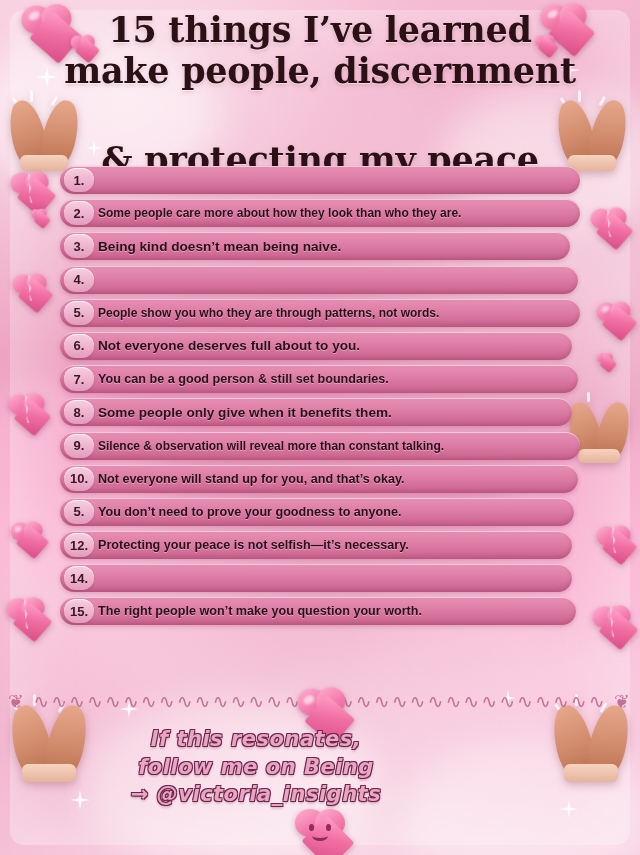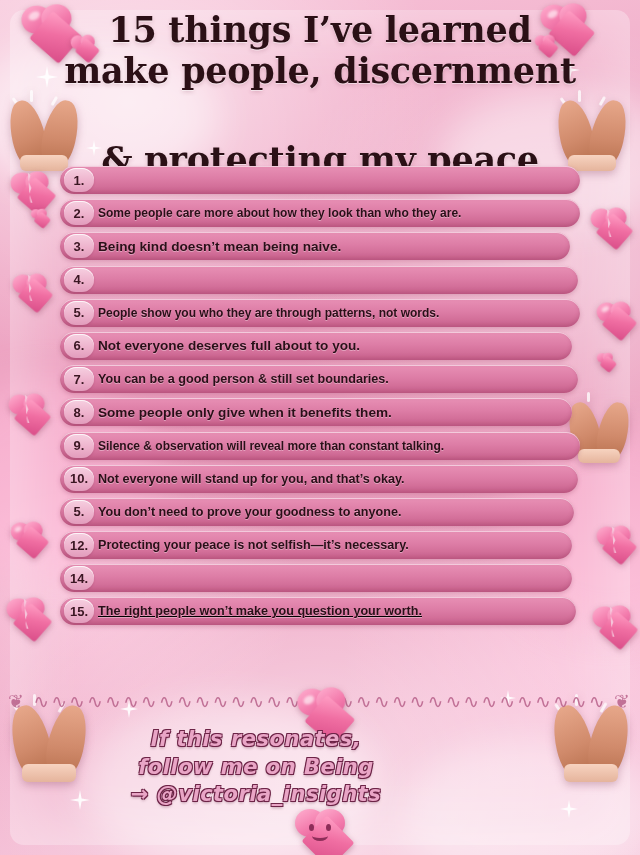--- a/index.html
+++ b/index.html
@@ -505,21 +505,21 @@
     <div class="row sm" style="width:512px;">
       <span class="num">12.</span>
       <span class="txt">Protecting your peace is not selfish—it’s necessary.</span>
     </div>
 
 
     <div class="row sm" style="width:512px;">
       <span class="num">14.</span>
     </div>
 
-    <div class="row sm" style="width:516px;text-decoration:underline;">
+    <div class="row sm" style="width:516px;">
       <span class="num">15.</span>
       <span class="txt">The right people won’t make you question your worth.</span>
     </div>
 
   </div>
 
   <div class="divider">❦ ∿∿∿∿∿∿∿∿∿∿∿∿∿∿∿∿∿∿∿∿∿∿∿∿∿∿∿∿∿∿∿∿ ❦</div>
 
   <div class="footer-heart" style="width:52px; height:48px;">
     <div class="heart" style="width:100%;height:100%;">

